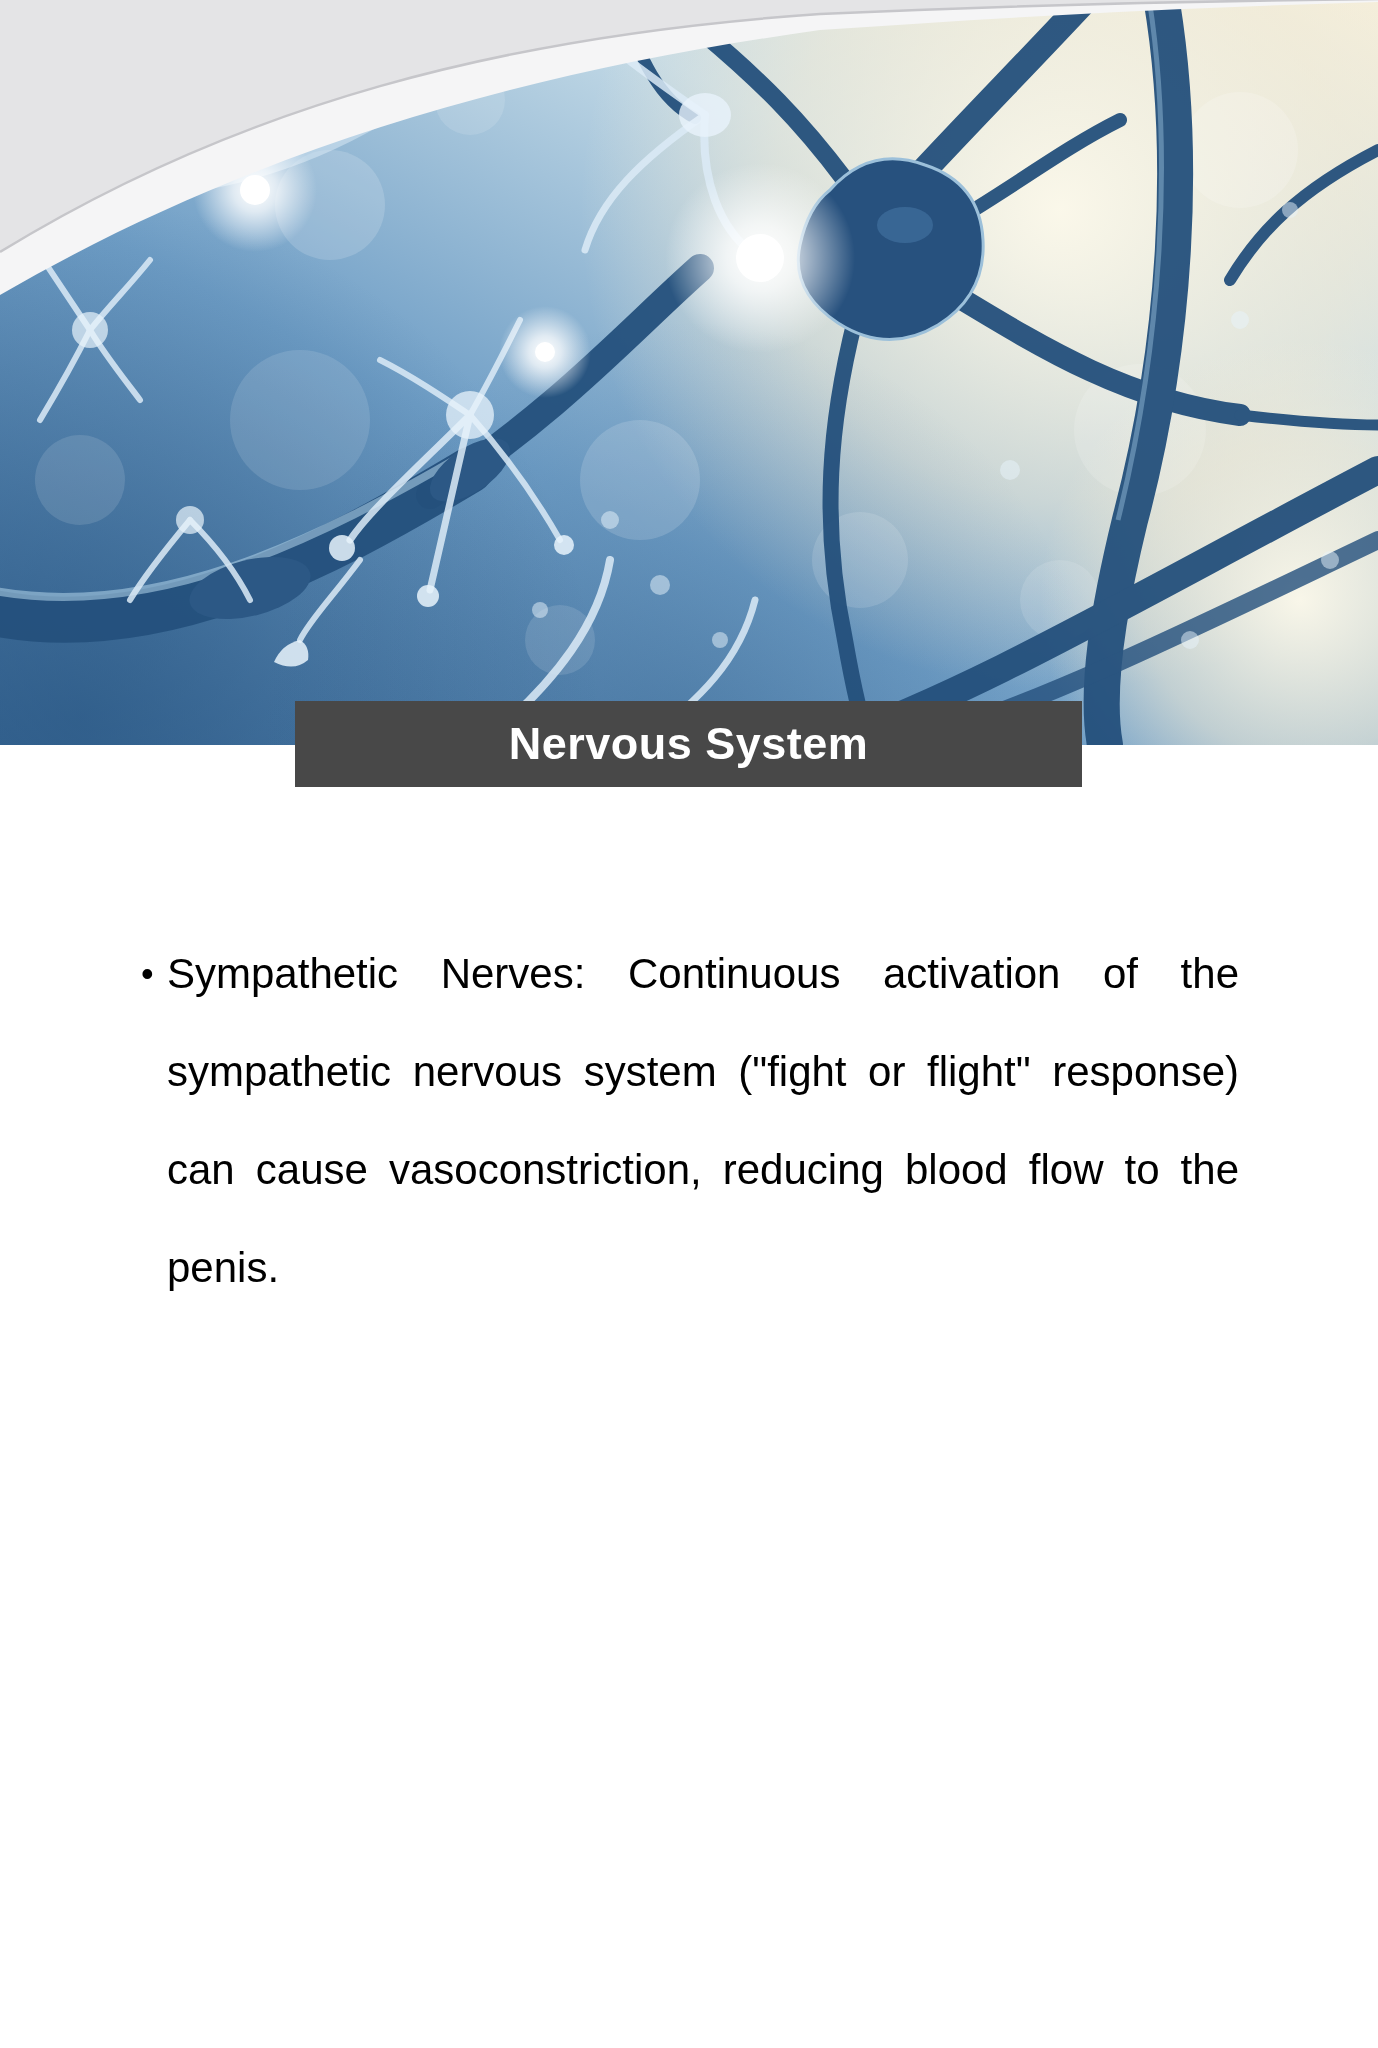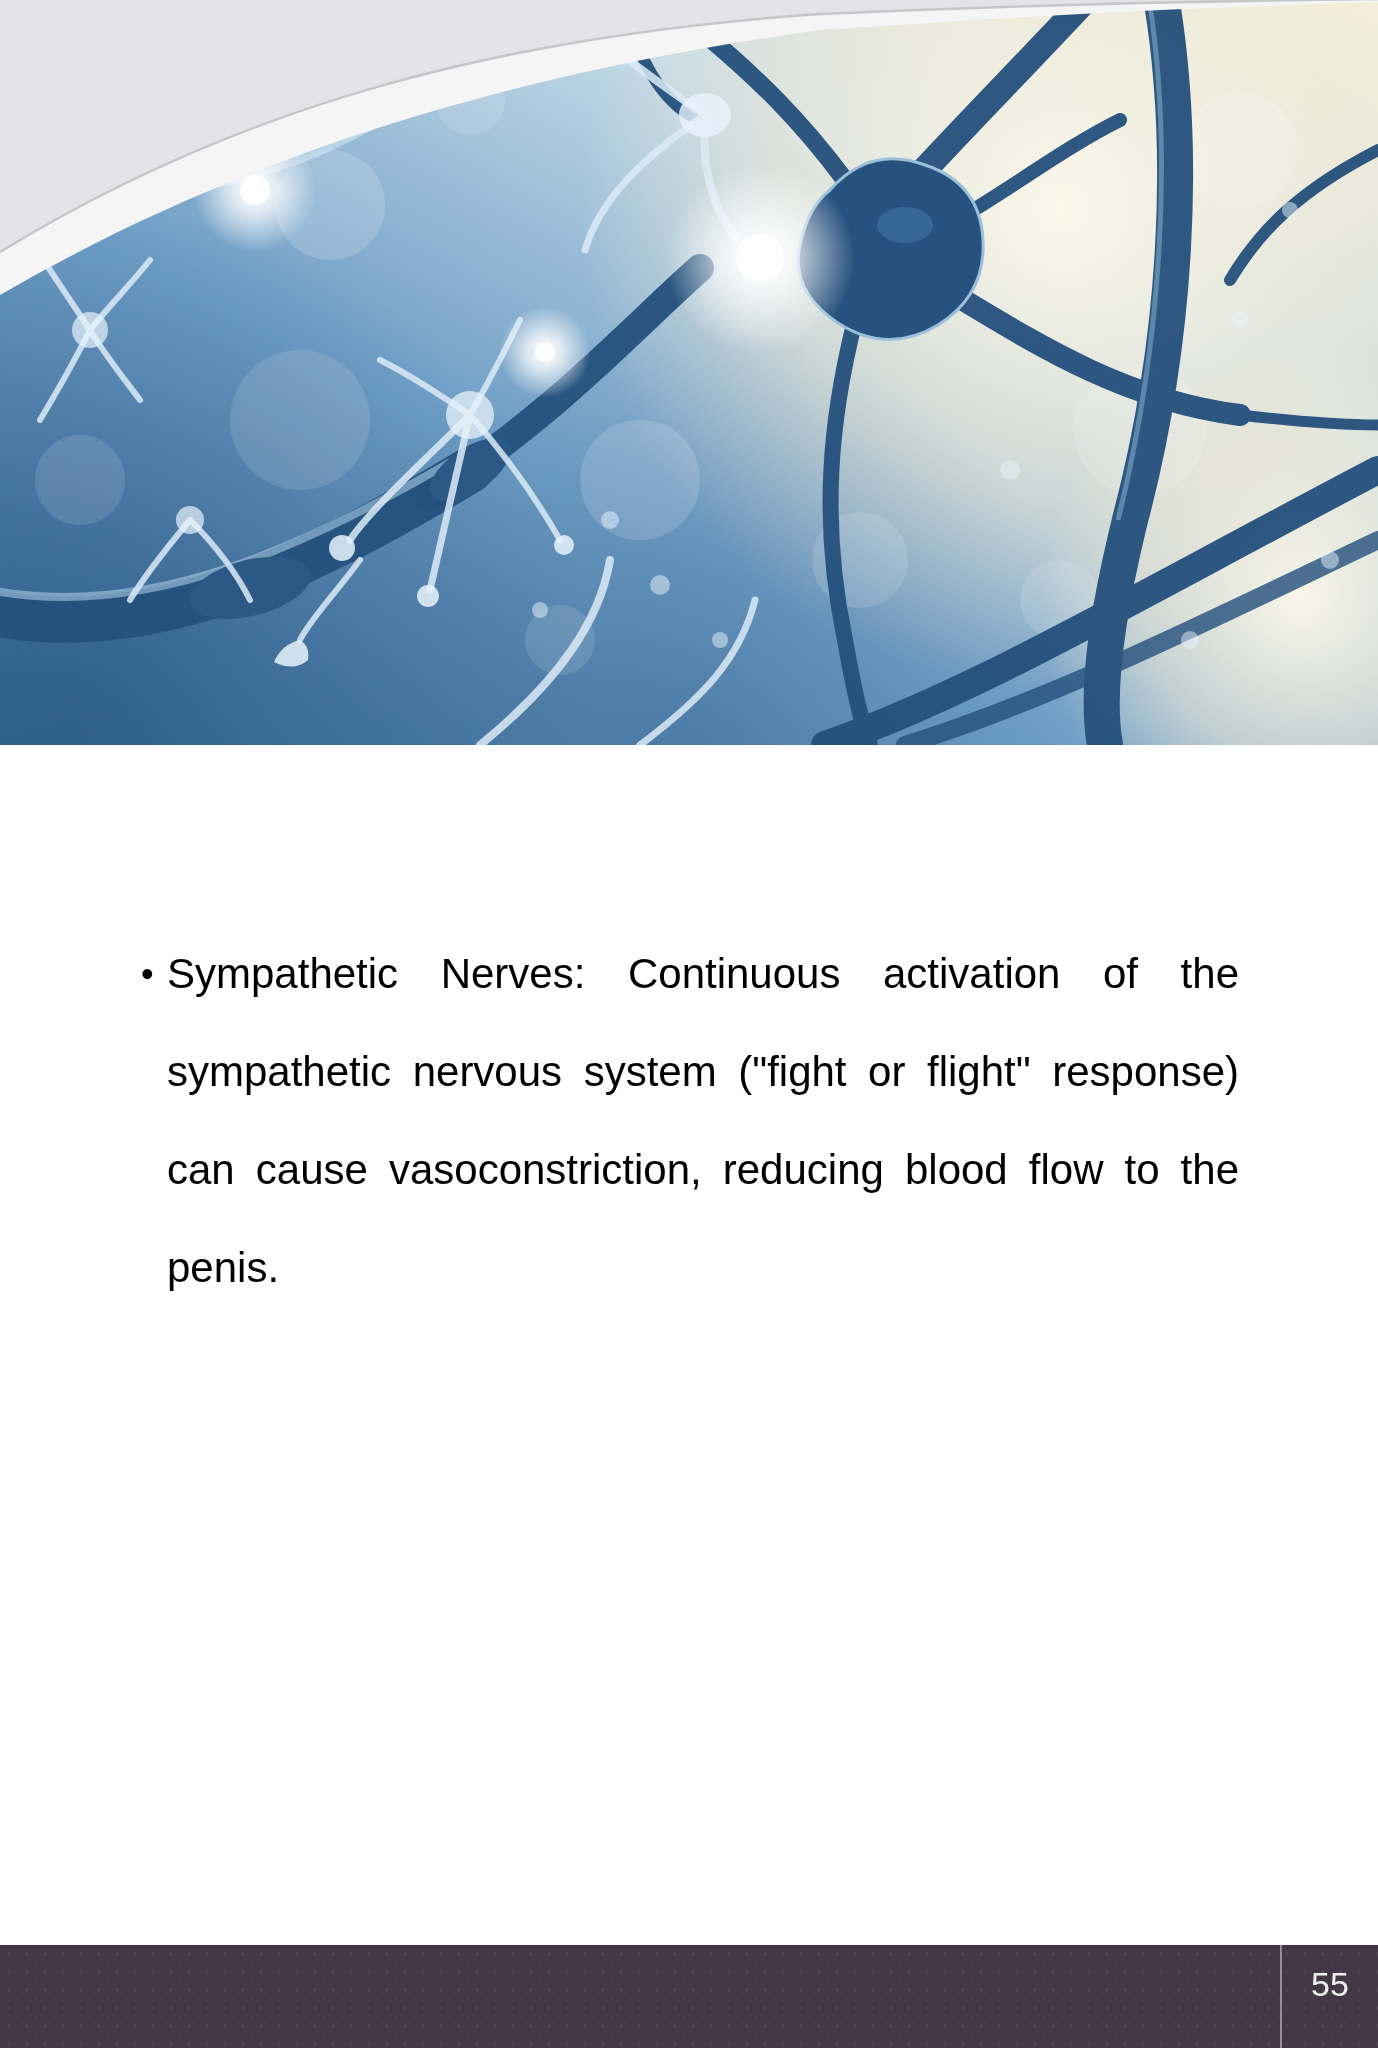--- a/index.html
+++ b/index.html
@@ -196,26 +196,25 @@
       <circle cx="255" cy="190" r="62" fill="url(#flare)"></circle>
       <circle cx="255" cy="190" r="15" fill="#ffffff"></circle>
       <circle cx="545" cy="352" r="46" fill="url(#flare)"></circle>
       <circle cx="545" cy="352" r="10" fill="#ffffff"></circle>
 
       <path d="M0,295 C250,150 520,72 820,30 C1020,16 1200,7 1378,2 L1378,0 L0,0 Z" fill="#f5f5f6"></path>
       <path d="M0,252 C240,105 500,36 820,14 C1020,5 1200,1 1378,-1 L1378,0 L0,0 Z" fill="#e4e4e6"></path>
       <path d="M0,252 C240,105 500,36 820,14 C1020,5 1200,1 1378,-1" fill="none" stroke="#c6c6ca" stroke-width="2.5"></path>
     </svg>
 
+    <div class="title-bar">
+      <h1>Nervous System</h1>
+    </div>
   </header>
 
   <main class="content">
     <ul class="bullet-list">
       <li class="bullet-item"><span class="lead">Sympathetic Nerves:</span> <span>Continuous activation of the sympathetic nervous system ("fight or flight" response) can cause vasoconstriction, reducing blood flow to the penis.</span></li>
     </ul>
   </main>
 
-  <footer class="footer">
-    <div class="footer-divider"></div>
-    <div class="page-number">55</div>
-  </footer>
 
 </div>
 
 </body></html>

